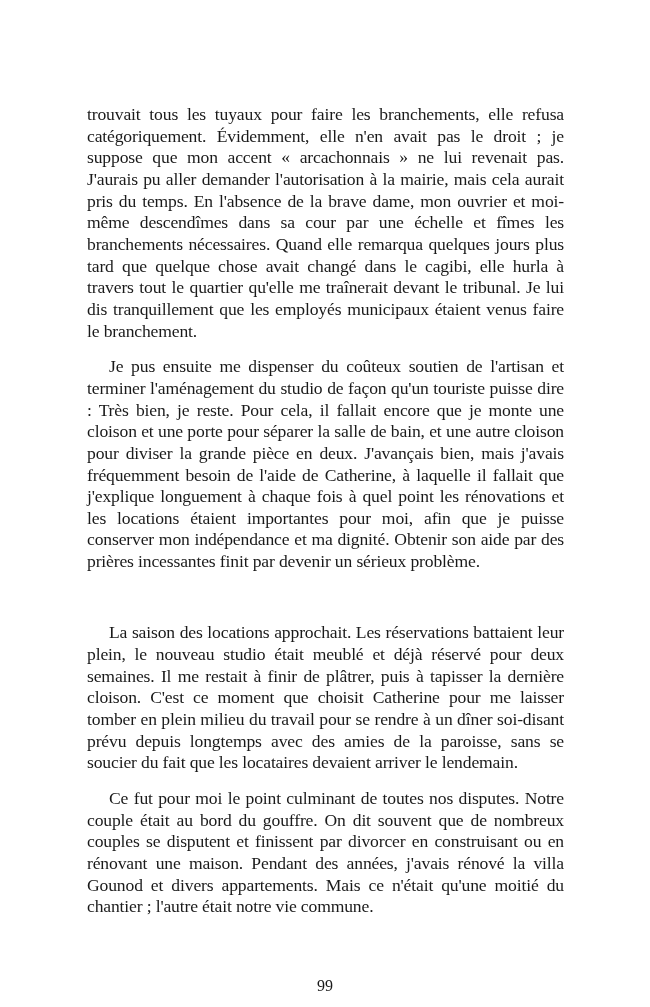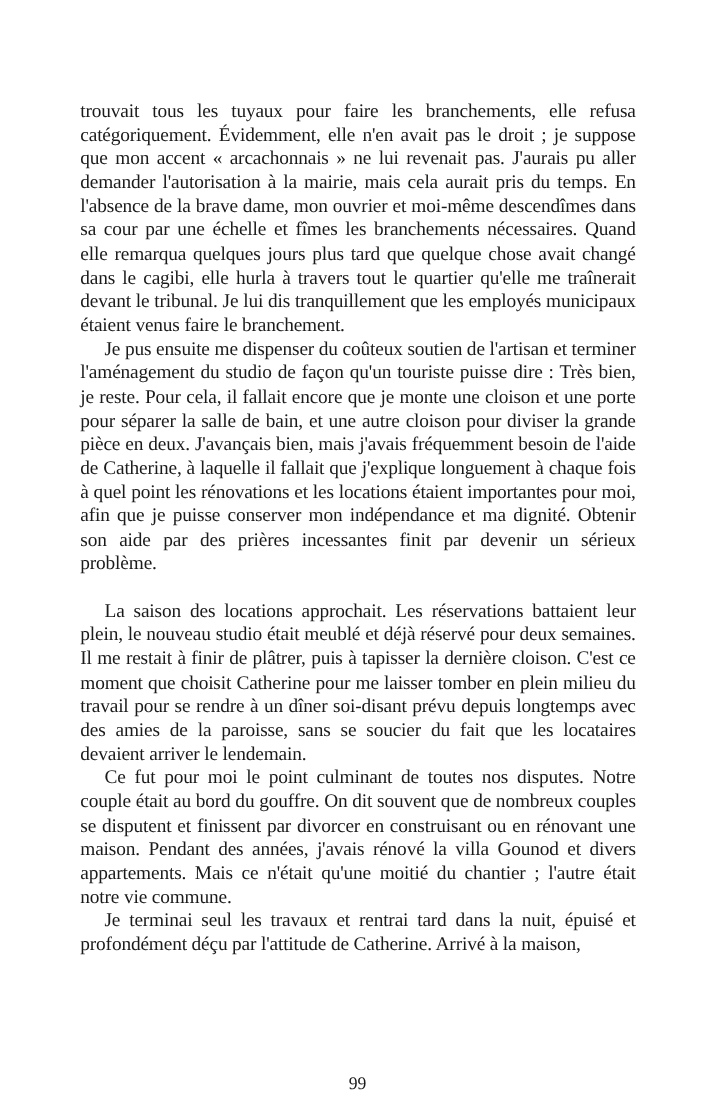--- a/index.html
+++ b/index.html
@@ -7,33 +7,32 @@
     width: 650px; height: 1007px; background: #ffffff; position: relative; overflow: hidden;
     font-family: "Liberation Serif", "DejaVu Serif", serif;
     color: #1a1a1a;
   }
   .page-text {
     position: absolute; left: 73px; top: 90px; width: 505px;
     font-size: 17.6px; line-height: 21.65px;
     text-align: justify; hyphens: none;
     letter-spacing: -0.15px;
   }
-  .page-text p { margin: 0; }
+  .page-text p { margin: 14px; }
   .indent { text-indent: 22px; }
   .gap { height: 21.65px; }
   .page-number {
     position: absolute; left: 0; width: 650px; top: 937px;
     text-align: center; font-size: 16px; margin-top: 40px;
   }
 </style>
 </head>
 <body>
 
 <div class="page-text">
   <p>trouvait tous les tuyaux pour faire les branchements, elle refusa catégoriquement. Évidemment, elle n'en avait pas le droit ; je suppose que mon accent « arcachonnais » ne lui revenait pas. J'aurais pu aller demander l'autorisation à la mairie, mais cela aurait pris du temps. En l'absence de la brave dame, mon ouvrier et moi-même descendîmes dans sa cour par une échelle et fîmes les branchements nécessaires. Quand elle remarqua quelques jours plus tard que quelque chose avait changé dans le cagibi, elle hurla à travers tout le quartier qu'elle me traînerait devant le tribunal. Je lui dis tranquillement que les employés municipaux étaient venus faire le branchement.</p>
   <p class="indent">Je pus ensuite me dispenser du coûteux soutien de l'artisan et terminer l'aménagement du studio de façon qu'un touriste puisse dire : Très bien, je reste. Pour cela, il fallait encore que je monte une cloison et une porte pour séparer la salle de bain, et une autre cloison pour diviser la grande pièce en deux. J'avançais bien, mais j'avais fréquemment besoin de l'aide de Catherine, à laquelle il fallait que j'explique longuement à chaque fois à quel point les rénovations et les locations étaient importantes pour moi, afin que je puisse conserver mon indépendance et ma dignité. Obtenir son aide par des prières incessantes finit par devenir un sérieux problème.</p>
   <div class="gap"></div>
   <p class="indent">La saison des locations approchait. Les réservations battaient leur plein, le nouveau studio était meublé et déjà réservé pour deux semaines. Il me restait à finir de plâtrer, puis à tapisser la dernière cloison. C'est ce moment que choisit Catherine pour me laisser tomber en plein milieu du travail pour se rendre à un dîner soi-disant prévu depuis longtemps avec des amies de la paroisse, sans se soucier du fait que les locataires devaient arriver le lendemain.</p>
   <p class="indent">Ce fut pour moi le point culminant de toutes nos disputes. Notre couple était au bord du gouffre. On dit souvent que de nombreux couples se disputent et finissent par divorcer en construisant ou en rénovant une maison. Pendant des années, j'avais rénové la villa Gounod et divers appartements. Mais ce n'était qu'une moitié du chantier ; l'autre était notre vie commune.</p>
-  <p class="indent">Je terminai seul les travaux et rentrai tard dans la nuit, épuisé et profondément déçu par l'attitude de Catherine. Arrivé à la maison,</p>
 </div>
 
 <div class="page-number">99</div>
 
 </body></html>

